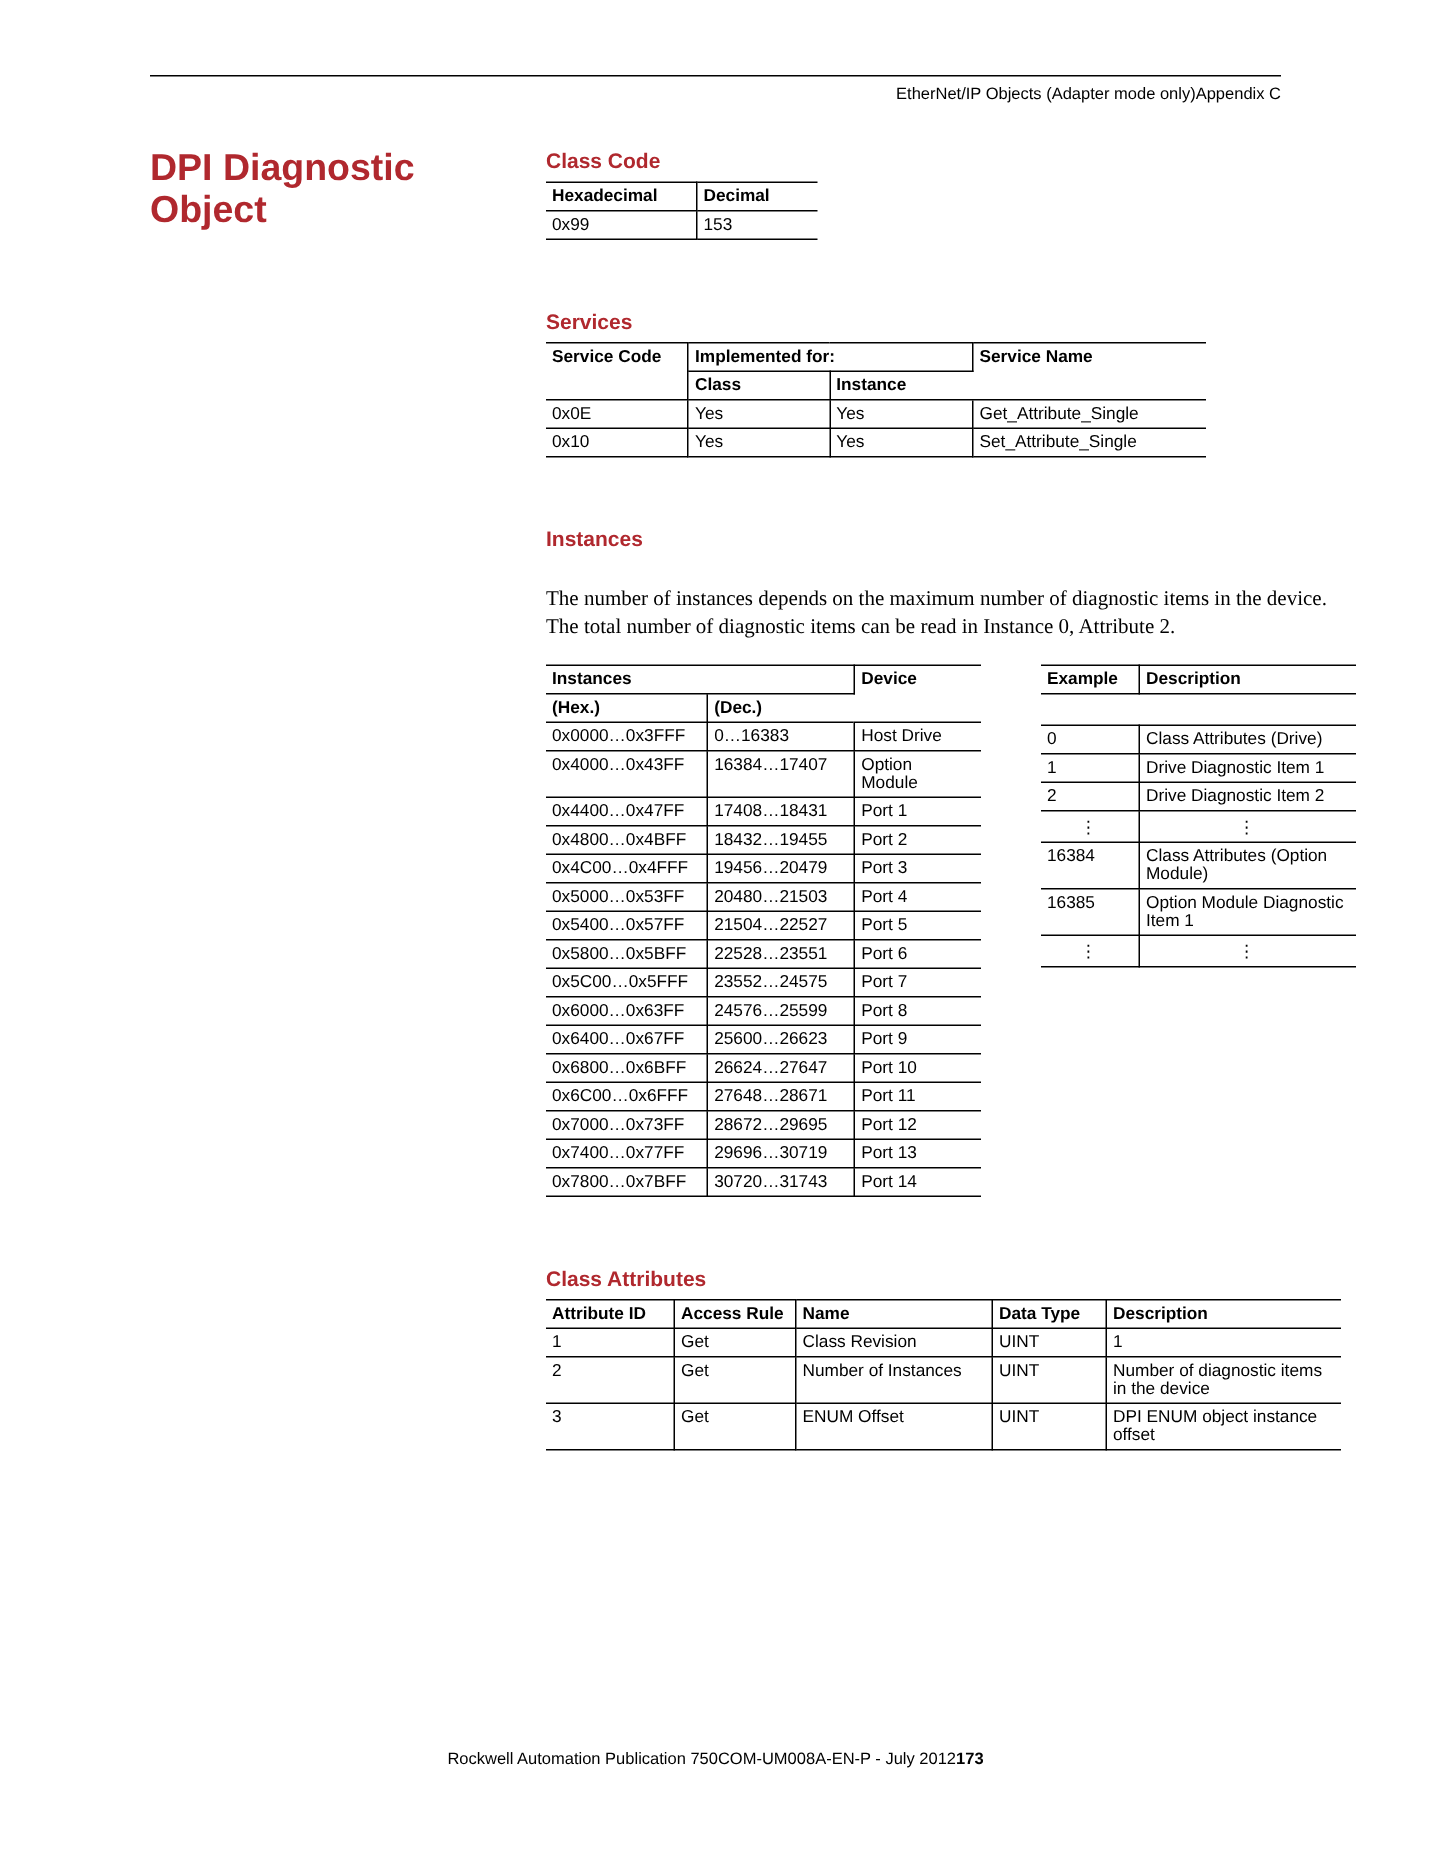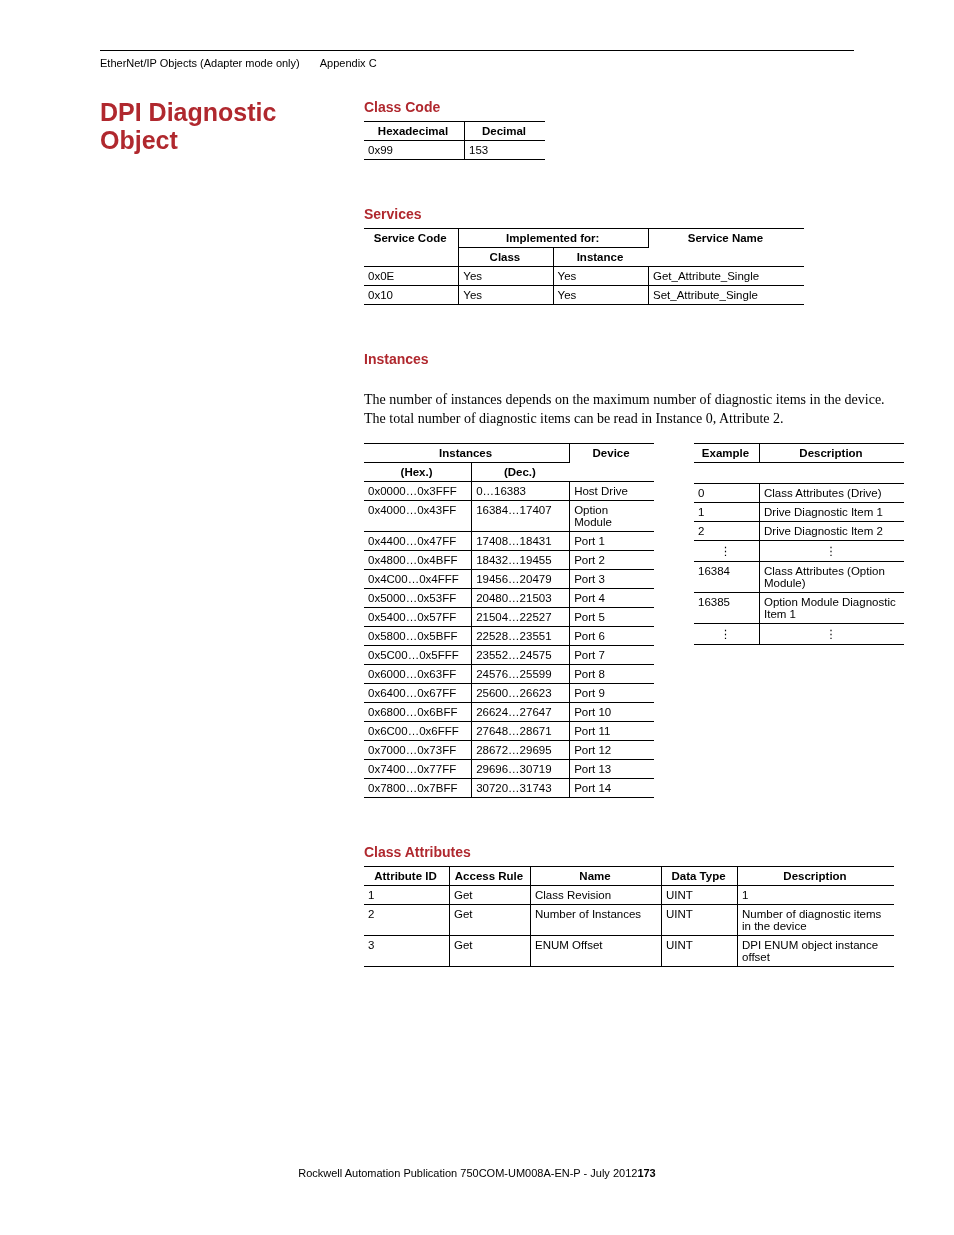--- a/index.html
+++ b/index.html
@@ -9,22 +9,22 @@
     color: #000;
     font-size: 13px;
     background: #fff;
   }
   .header-line {
     border-top: 1.5px solid #000;
     margin-bottom: 6px;
   }
   .running-header {
     display: flex;
+    justify-content: flex-end;
     align-items: baseline;
-    gap: 20px;
     font-size: 11px;
     margin-bottom: 30px;
   }
   .running-header .chapter { font-weight: normal; }
   .main-row { display: flex; align-items: flex-start; gap: 44px; }
   .section-title {
     font-size: 25px;
     font-weight: bold;
     color: #b0282e;
     min-width: 220px;
@@ -49,21 +49,21 @@
     border-collapse: collapse;
     font-size: 11.5px;
   }
   th, td {
     text-align: left;
     padding: 3px 6px 3px 4px;
     border-right: 0.5px solid #000;
     border-bottom: 0.5px solid #000;
     vertical-align: top;
   }
-  th { font-weight: bold; text-align: center; }
+  th { font-weight: bold; }
   tr.toprule td, tr.toprule th { border-top: 1.5px solid #000; }
   tr.bottomrule td, tr.bottomrule th { border-bottom: 1.5px solid #000; }
   td:first-child, th:first-child { border-left: none; }
   td:last-child, th:last-child { border-right: none; }
   .tables-row { display: flex; gap: 40px; align-items: flex-start; }
   .vdots { text-align: center; }
   .footer {
     margin-top: 200px;
     display: flex;
     justify-content: center;

